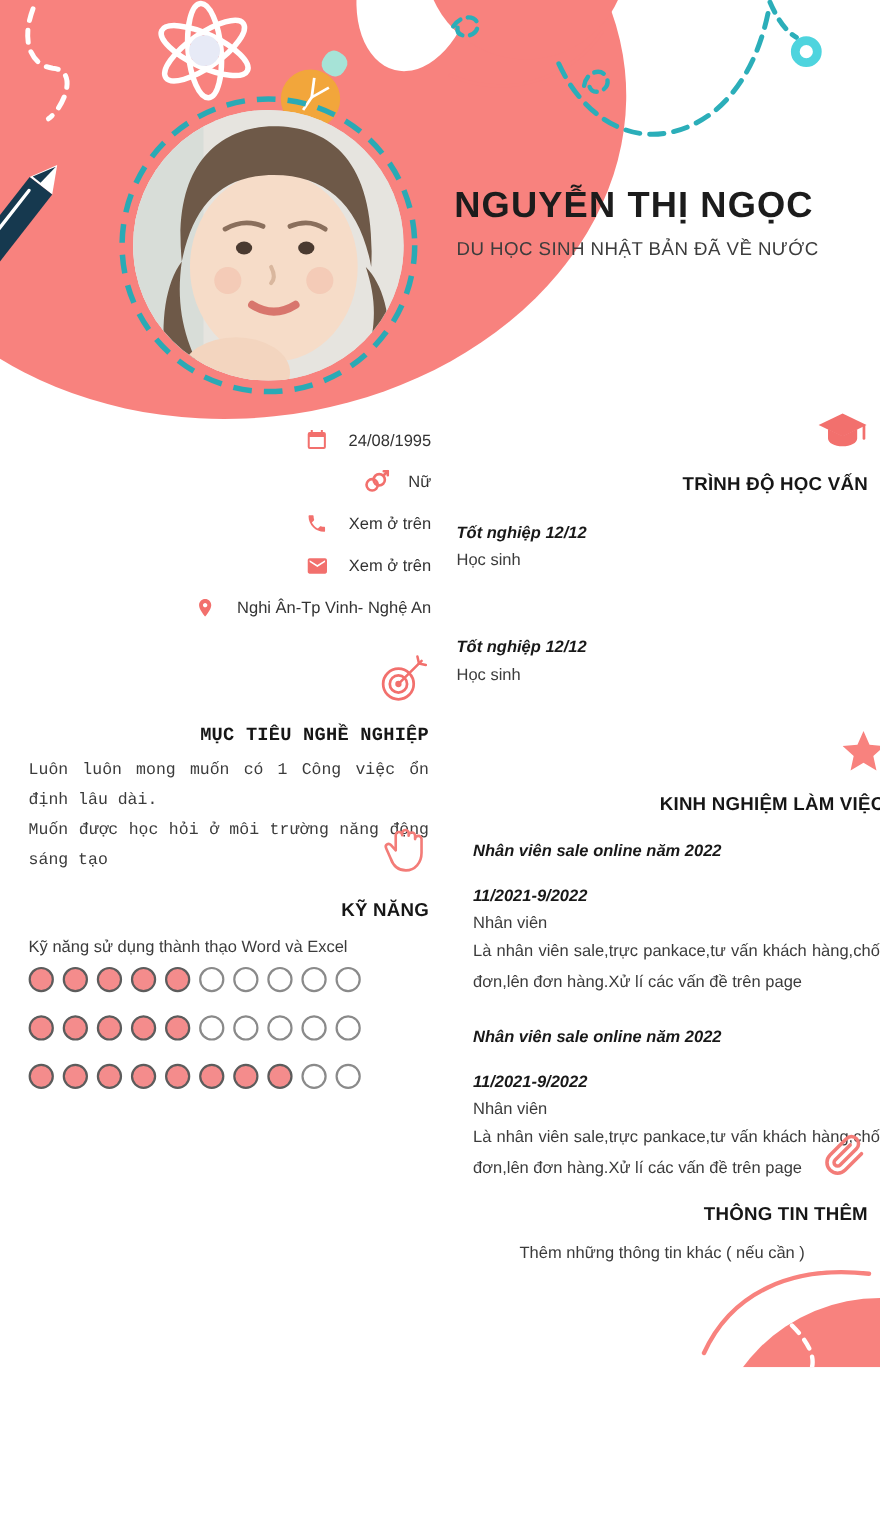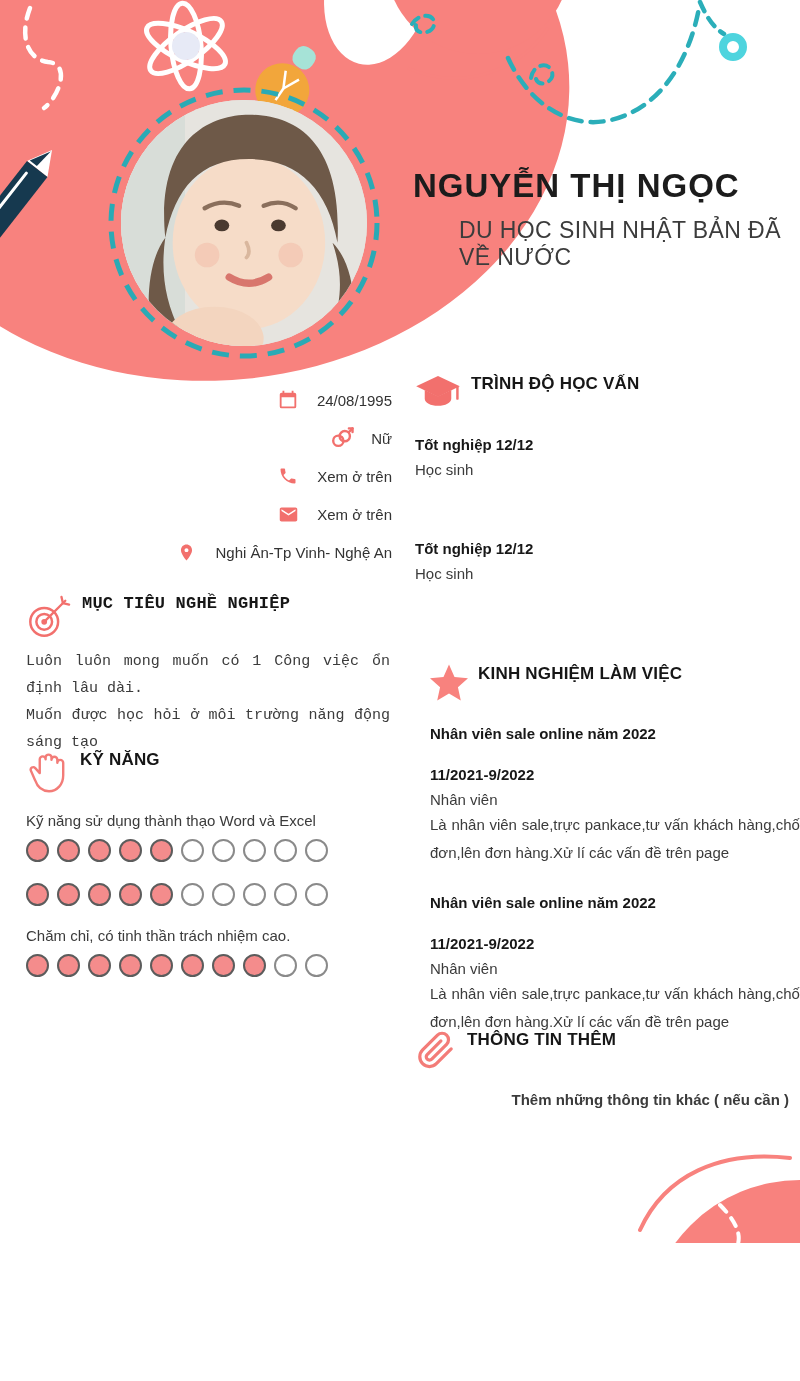--- a/index.html
+++ b/index.html
@@ -25,39 +25,39 @@
   .swoosh-cut{position:absolute;left:326px;top:-92px;width:104px;height:158px;
     background:#fff;border-radius:50%;transform:rotate(14deg);z-index:2;}
   .crescent{position:absolute;left:386px;top:-130px;width:184px;height:184px;
     background:var(--salmon);border-radius:50%;z-index:3;}
   .decor-svg{position:absolute;left:0;top:0;z-index:4;pointer-events:none;}
   .photo-wrap{position:absolute;left:121px;top:100px;width:246px;height:246px;
     border-radius:50%;overflow:hidden;z-index:6;background:#e4e7e5;}
   .header-name{position:absolute;left:413px;top:167px;z-index:10;
     font-size:33px;font-weight:800;letter-spacing:1px;color:#1c1c1c;}
   .header-sub{position:absolute;left:415px;top:217px;z-index:10;
-    font-size:23px;letter-spacing:.4px;color:#3c3c3c;margin-left:44px;}
+    font-size:17px;letter-spacing:.4px;color:#3c3c3c;}
   
   .section{position:absolute;}
-  .sec-head{display:flex;align-items:flex-start;gap:10px;}
+  .sec-head{display:flex;align-items:flex-end;gap:20px;flex-direction:column;}
   .sec-icon{flex:0 0 auto;display:flex;align-items:center;justify-content:center;}
   .sec-title{font-size:17px;font-weight:700;color:var(--ink);letter-spacing:.2px;}
   .body-text{font-size:15px;line-height:27px;color:var(--body);text-align:justify;margin:0;}
   
   .contact-row{display:flex;align-items:center;height:38px;gap:17px;justify-content:flex-end;}
   .contact-icon{width:24px;display:flex;justify-content:center;}
   .contact-label{font-size:15px;color:#333;}
   
   .skill-label{font-size:15px;color:var(--body);margin:0 0 10px 0;}
   .dots{display:flex;gap:8px;margin-bottom:21px;}
   .dot{width:23px;height:23px;border-radius:50%;box-sizing:border-box;}
   .dot.filled{background:#F48C8C;border:2px solid #5c5c5c;}
   .dot.empty{background:#fff;border:2px solid #8a8a8a;}
   
-  .edu-degree,.job-title,.job-period{font-size:15px;font-weight:700;color:#181818;margin:0;}
+  .edu-degree,.job-title,.job-period{font-size:15px;font-weight:700;color:#181818;margin:0;font-style:italic;}
   .edu-school,.job-role{font-size:15px;color:var(--body);margin:8px 0 0 0;}
   .job-period{margin-top:24px;}
   .job-desc{margin-top:3px;}
   
   .footer-clip{position:absolute;left:0;top:1150px;width:800px;height:205px;overflow:hidden;z-index:1;}
   .dome{position:absolute;left:-85px;top:133px;width:380px;height:240px;background:var(--salmon);border-radius:50%;}
   .cloudA{position:absolute;left:645px;top:30px;width:310px;height:310px;background:var(--salmon);border-radius:50%;}
   .cloudB{position:absolute;left:480px;top:110px;width:280px;height:280px;background:var(--salmon);border-radius:50%;}
   .footer-svg{position:absolute;left:0;top:0;}
   .watermark{position:absolute;right:38px;top:1355px;z-index:5;
@@ -240,21 +240,20 @@
         <span class="dot filled"></span>
         <span class="dot filled"></span>
         <span class="dot filled"></span>
         <span class="dot filled"></span>
         <span class="dot empty"></span>
         <span class="dot empty"></span>
         <span class="dot empty"></span>
         <span class="dot empty"></span>
         <span class="dot empty"></span>
       </div>
-    <p class="skill-label">Chăm chỉ, có tinh thần trách nhiệm cao.</p>
     <div class="dots">
         <span class="dot filled"></span>
         <span class="dot filled"></span>
         <span class="dot filled"></span>
         <span class="dot filled"></span>
         <span class="dot filled"></span>
         <span class="dot filled"></span>
         <span class="dot filled"></span>
         <span class="dot filled"></span>
         <span class="dot empty"></span>
@@ -309,21 +308,21 @@
 
   <div class="section" id="additional" style="left:415px;top:1030px;width:374px;">
     <div class="sec-head" style="margin-bottom:12px;">
       <span class="sec-icon">
         <svg width="42" height="44" viewBox="0 0 26 26">
             <path d="M22.4 11.05l-9.19 9.19a6 6 0 0 1-8.49-8.49l9.19-9.19a4 4 0 0 1 5.66 5.66l-9.2 9.19a2 2 0 0 1-2.83-2.83l8.49-8.48" fill="none" stroke="#F37C78" stroke-width="2" stroke-linecap="round" stroke-linejoin="round"></path>
           </svg>
       </span>
       <span class="sec-title">THÔNG TIN THÊM</span>
     </div>
-    <p class="body-text" style="text-align:right;font-weight:bold;">Thêm những thông tin khác ( nếu cần )</p>
+    <p class="body-text" style="text-align:center;">Thêm những thông tin khác ( nếu cần )</p>
   </div>
 
   <div class="footer-clip">
     <div class="dome"></div>
     <div class="cloudA"></div>
     <div class="cloudB"></div>
     <svg class="footer-svg" width="800" height="205" viewBox="0 0 800 205">
       <path d="M 640,80 C 665,25 720,0 790,8" fill="none" stroke="#F8827E" stroke-width="4" stroke-linecap="round"></path>
       <path d="M 112,137 C 190,145 260,180 305,208" fill="none" stroke="#F8827E" stroke-width="3.5" stroke-linecap="round"></path>
       <path d="M 486,168 C 496,148 518,138 545,140" fill="none" stroke="#F8827E" stroke-width="3.5" stroke-linecap="round"></path>

